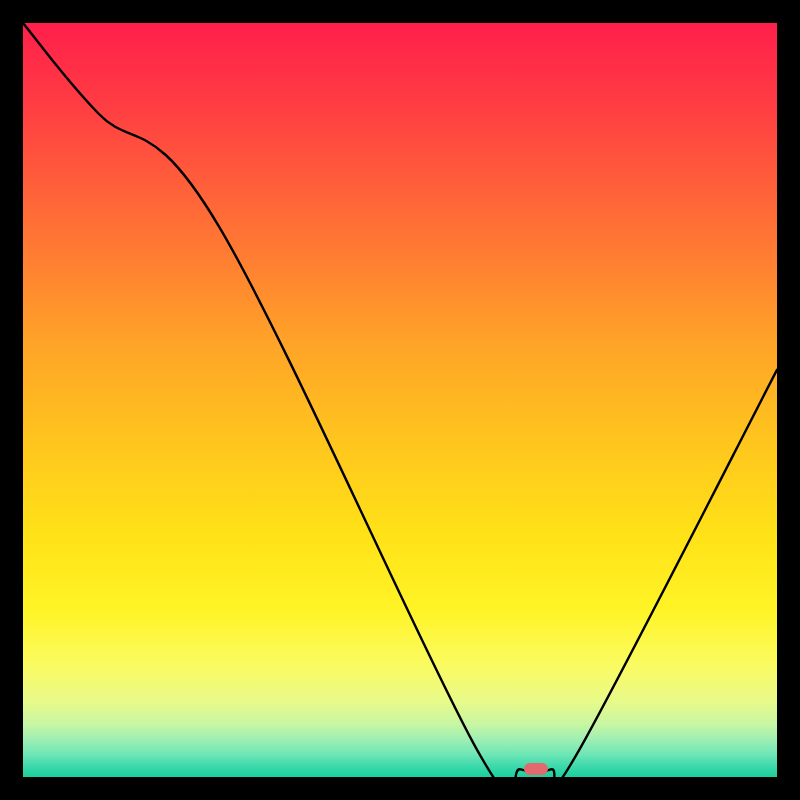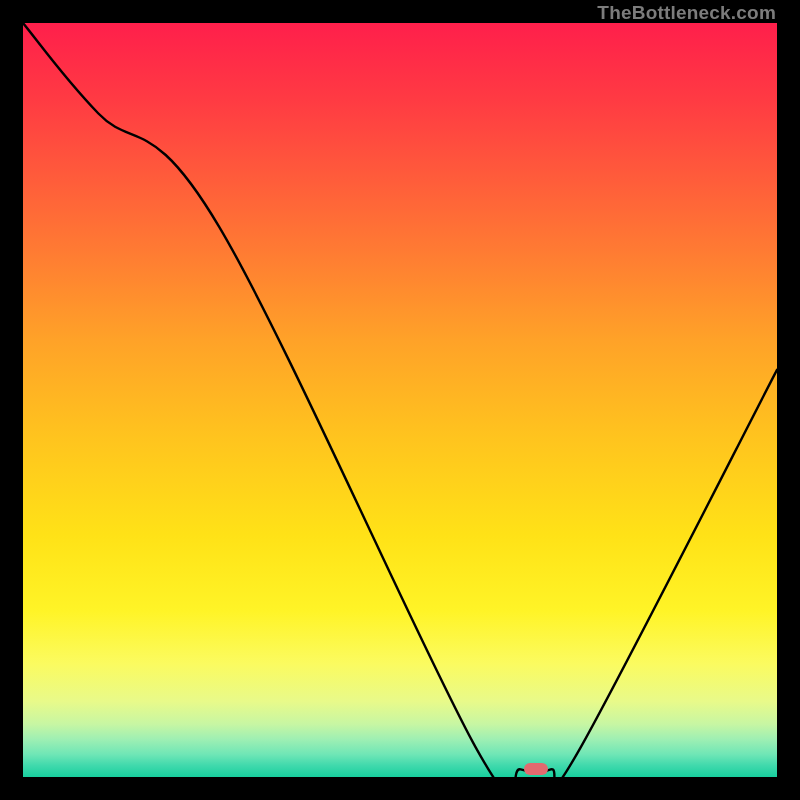--- a/index.html
+++ b/index.html
@@ -64,21 +64,20 @@
     height: 12px;
     border-radius: 6px;
     background: #e26a6f;
     transform: translate(-50%, -50%);
   }
 </style>
 </head>
 <body>
 
 <div class="frame">
-  <div class="watermark">TheBottleneck.com</div>
 
   <div class="plot-area">
     <svg class="curve" viewBox="0 0 754 754" preserveAspectRatio="none">
       <path id="curve-path" fill="none" stroke="#000" stroke-width="2.4" stroke-linecap="round" stroke-linejoin="round" d="M 0 0 C 13.572000000000001 16.286400000000004, 40.1128 53.835600000000014, 75.4 90.48000000000002 C 110.68720000000002 127.12440000000002, 128.18 89.57520000000004, 196.04000000000002 203.58000000000004 C 263.90000000000003 317.58480000000003, 398.11199999999997 626.1216000000001, 452.4 723.84 C 506.688 821.5584, 484.06800000000004 742.3884, 497.64000000000004 746.46 C 511.21200000000005 750.5316, 516.9423999999999 750.5316, 527.8 746.46 C 538.6576 742.3884, 517.244 795.7716, 557.96 723.84 C 598.676 651.9084, 718.7128 414.7, 754 346.84"></path>
     </svg>
     <div id="valley-marker" class="marker" style="left: 512.72px; top: 746.46px;"></div>
   </div>
 </div>
 
 </body></html>

